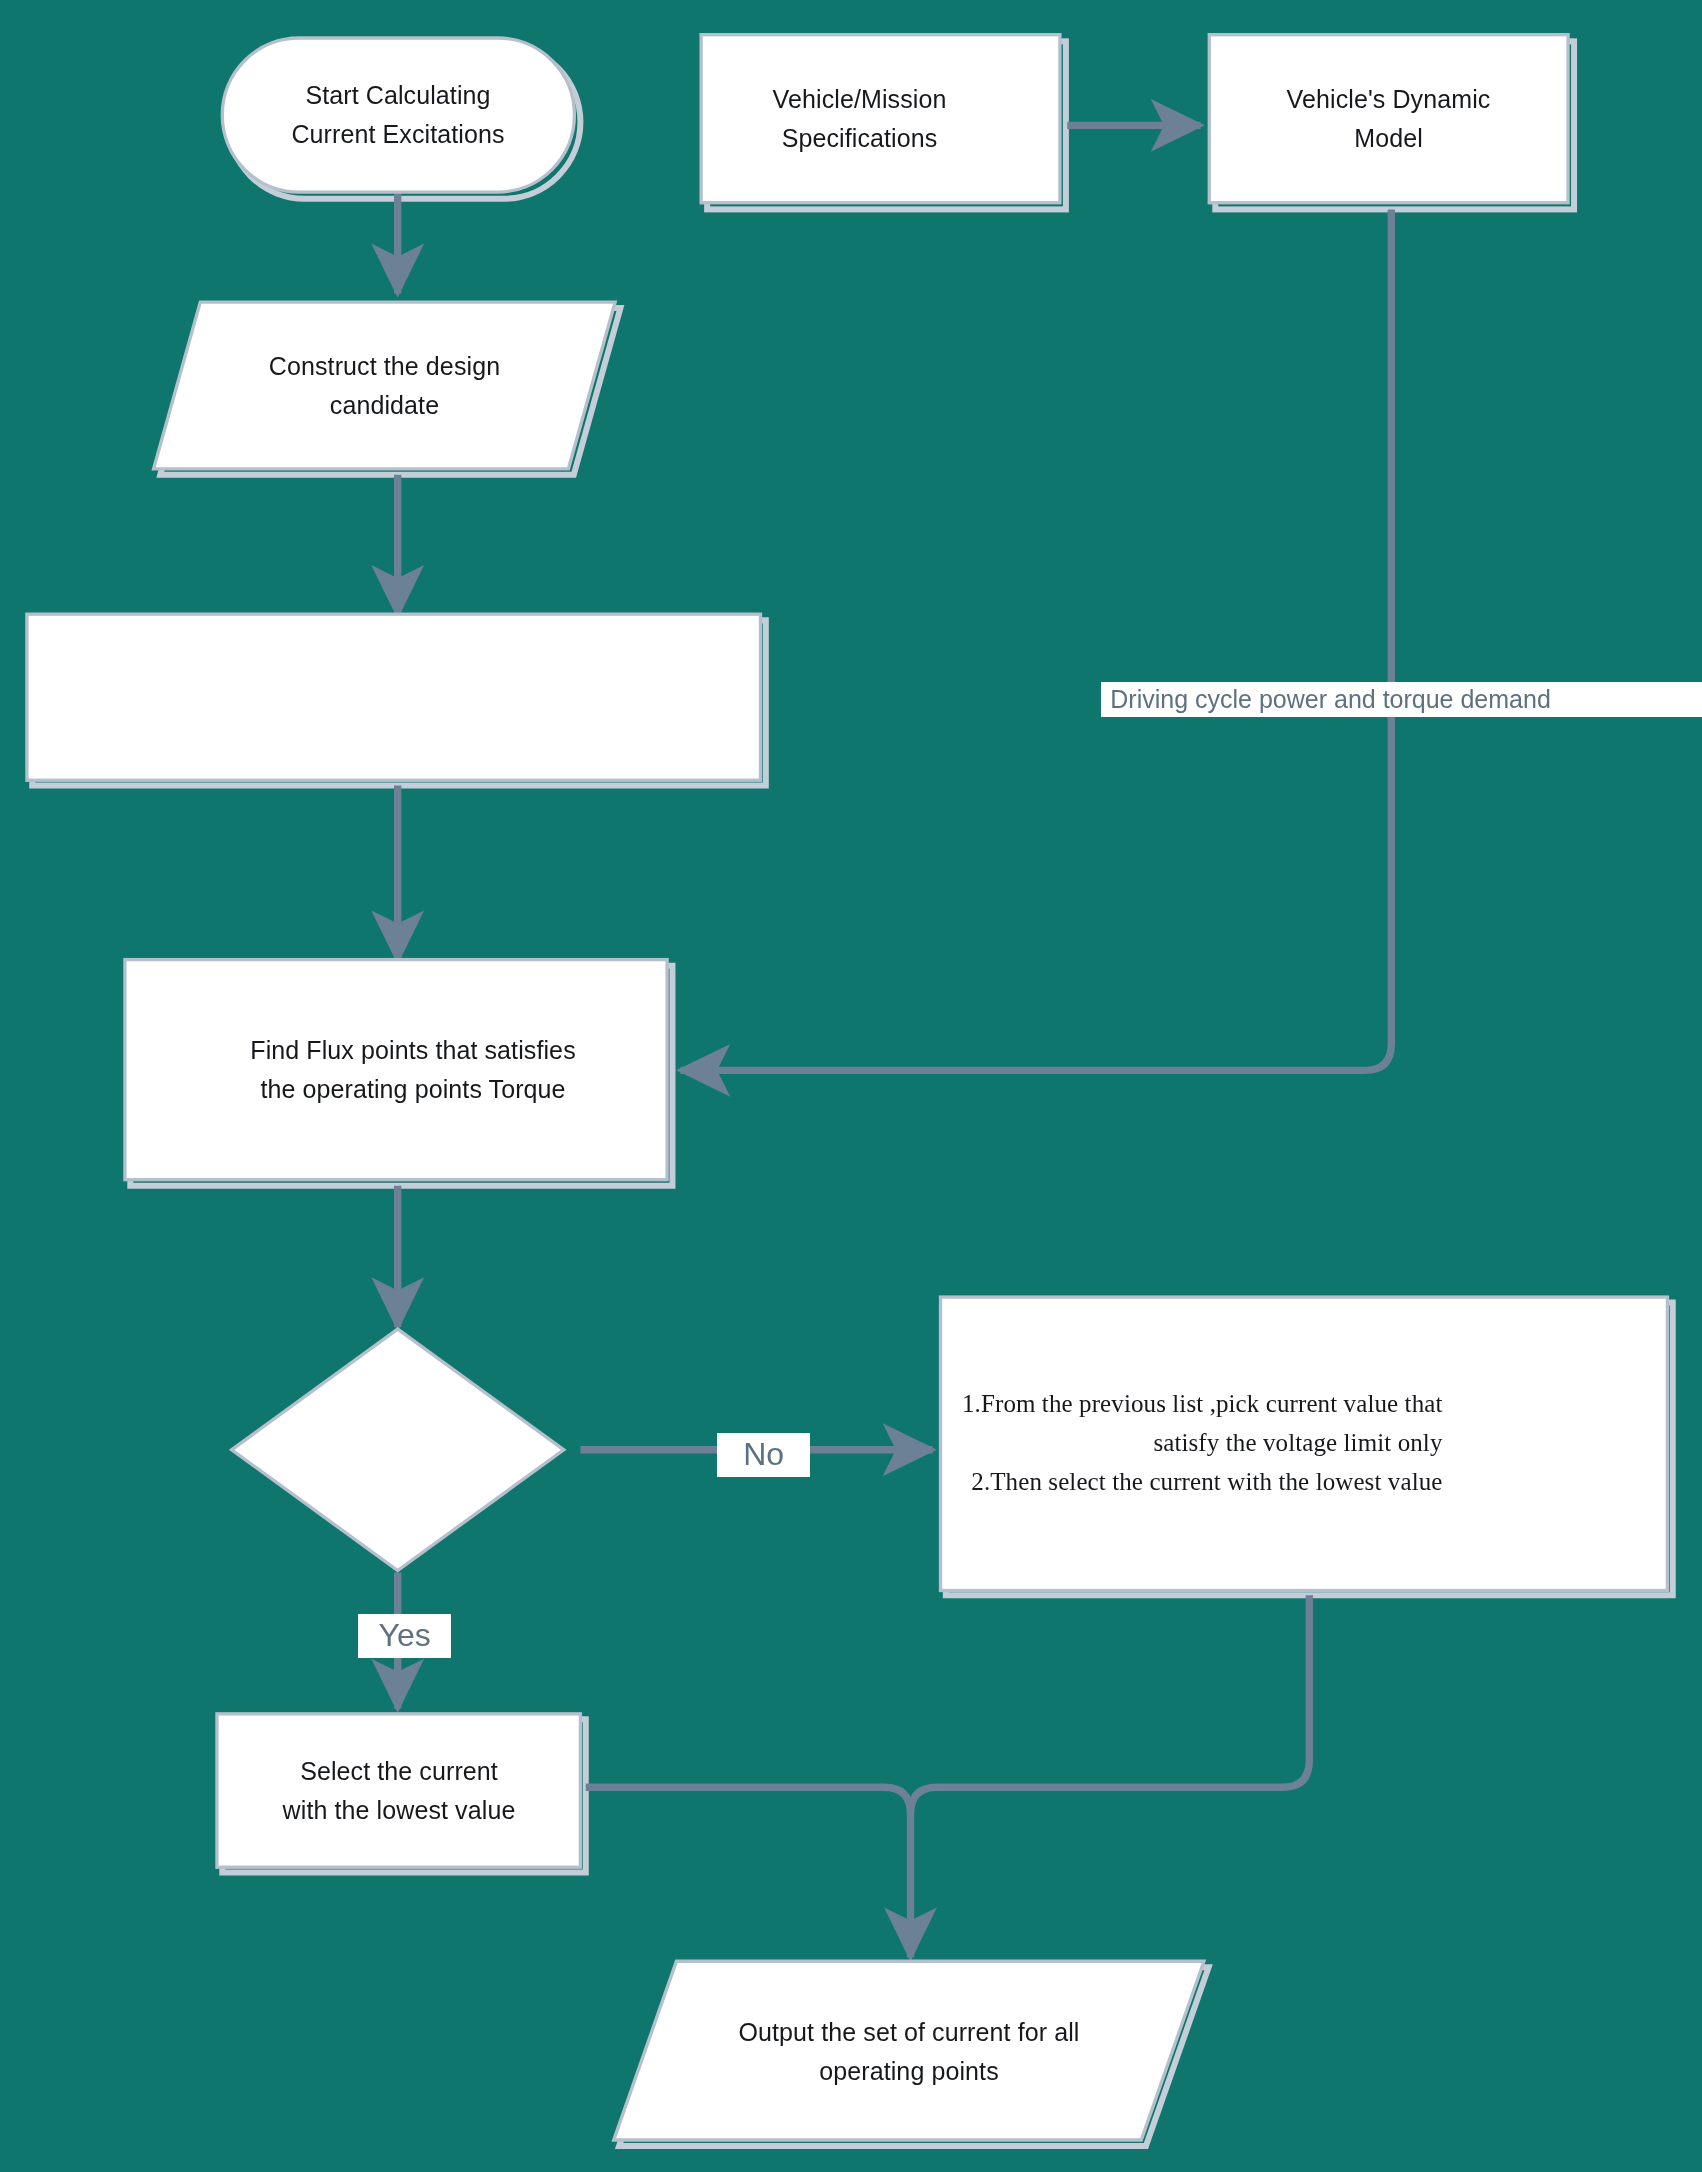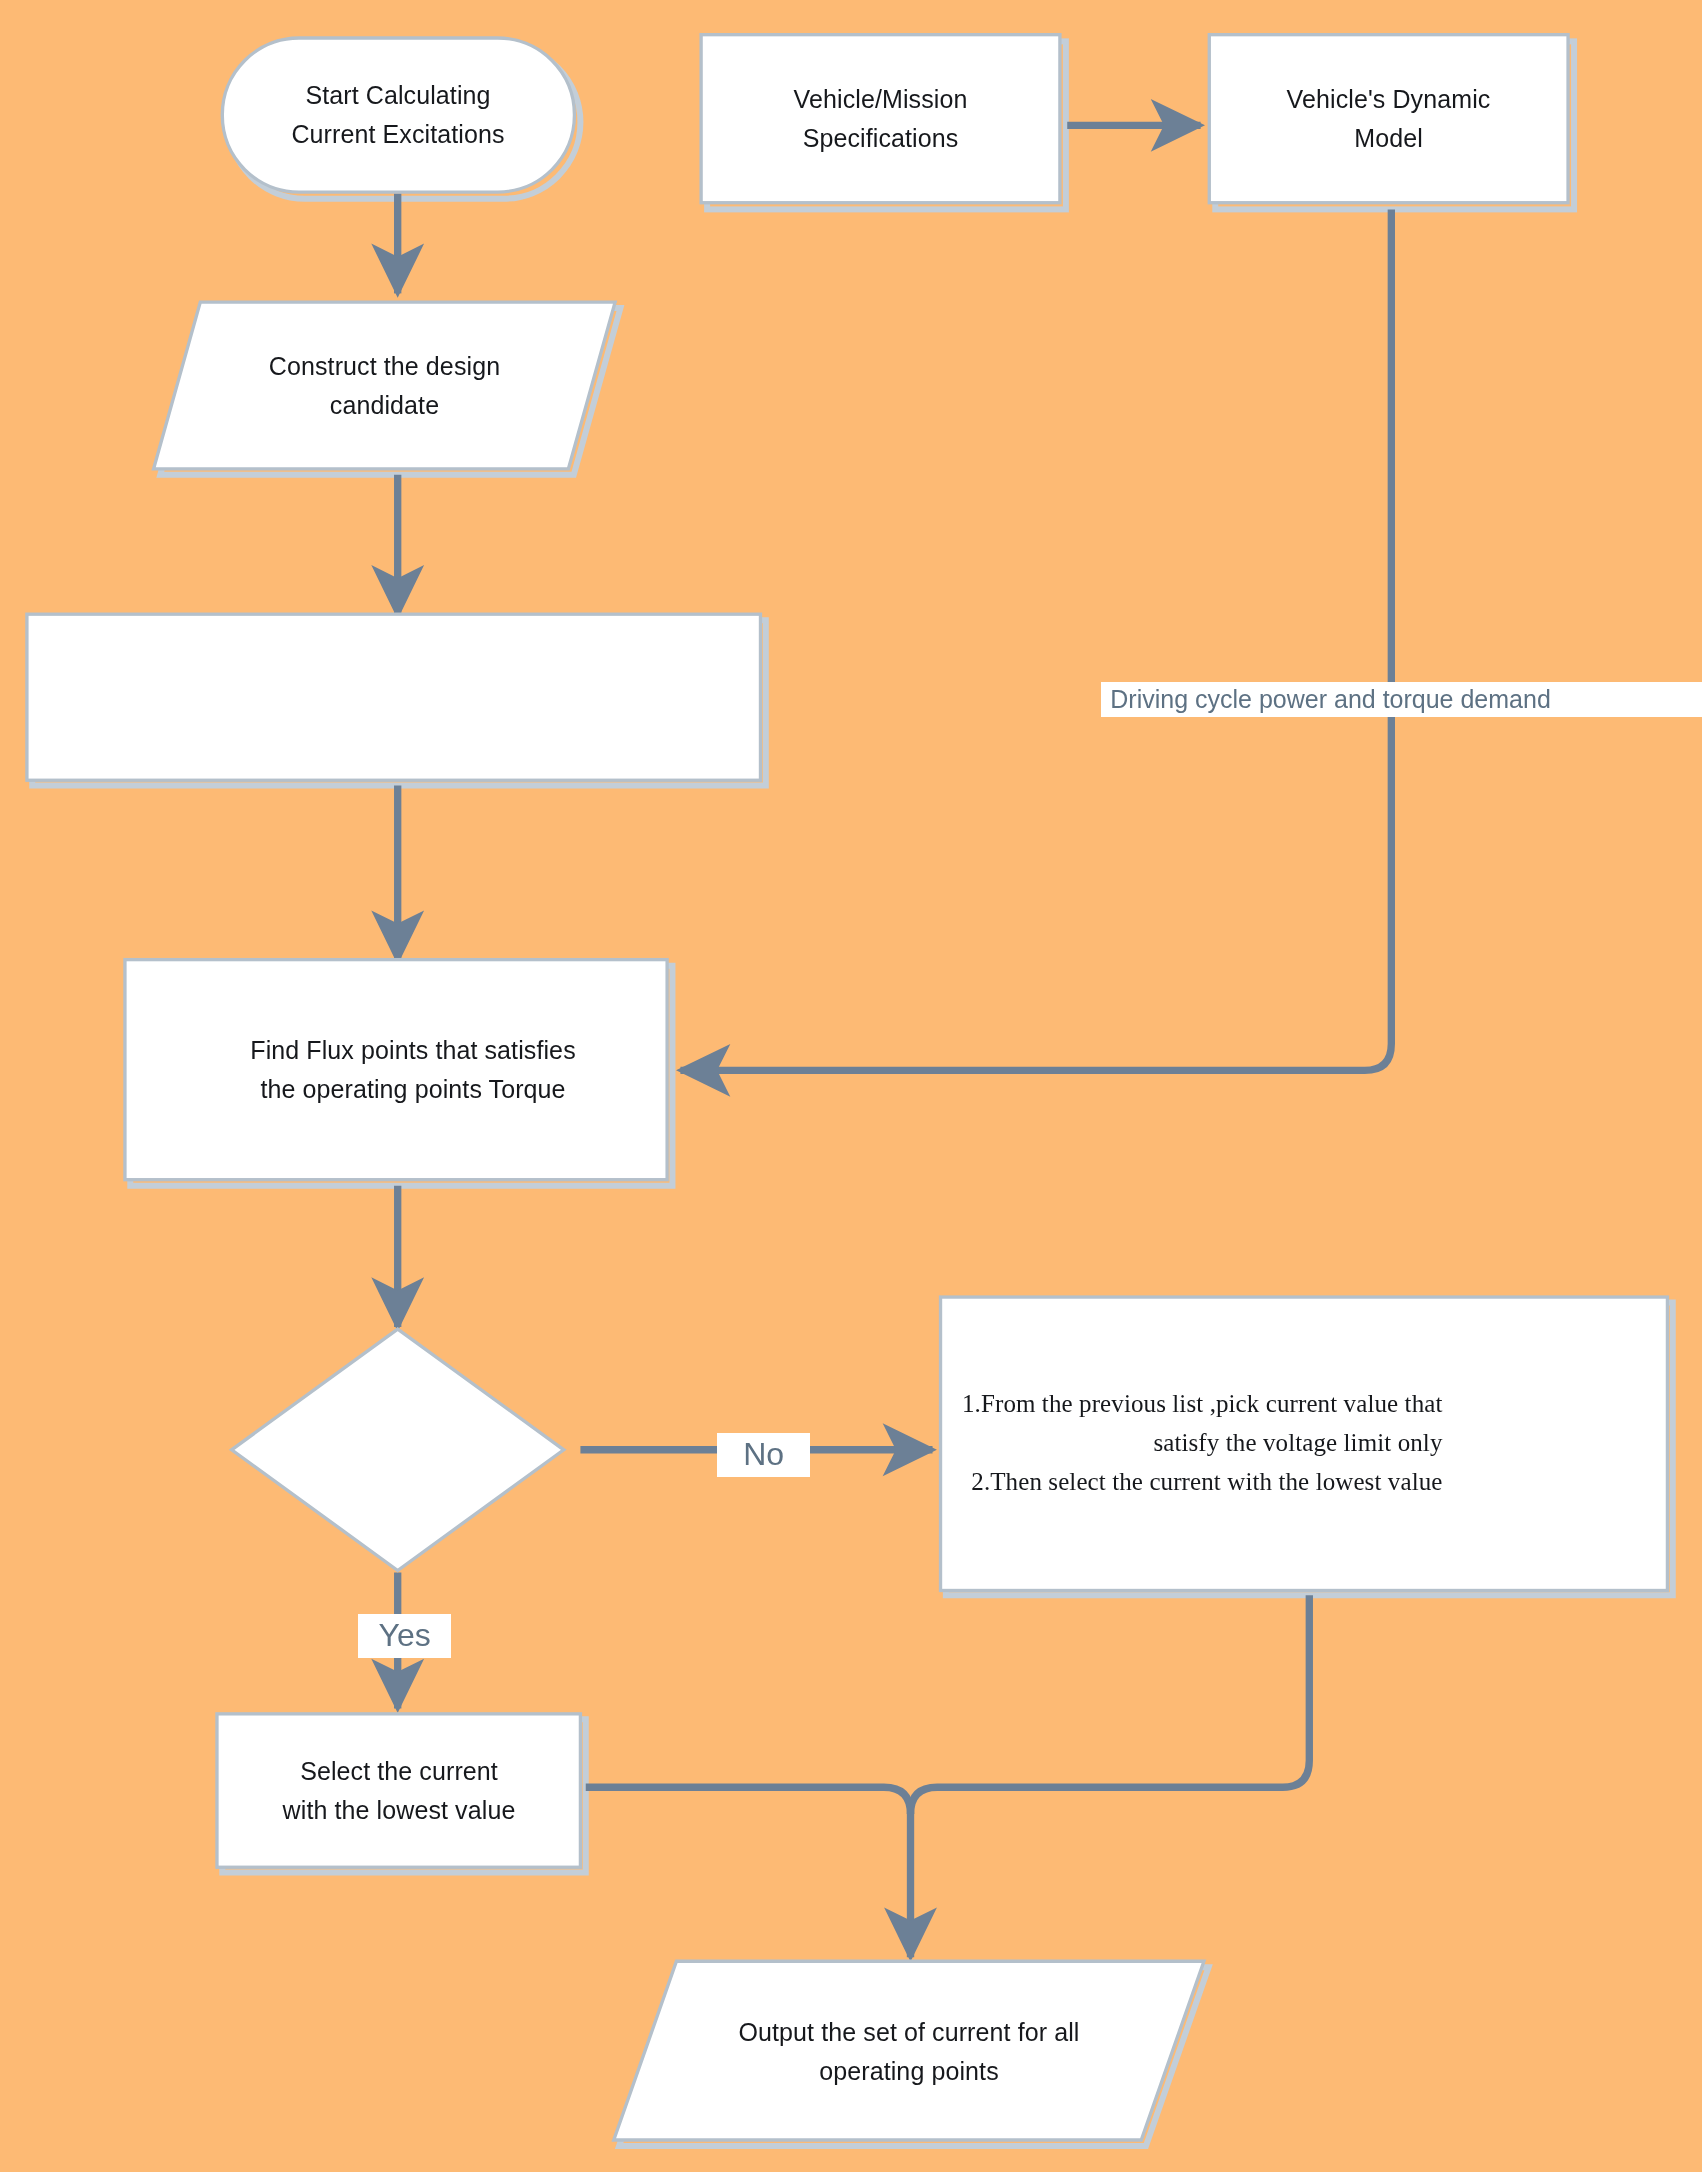--- a/index.html
+++ b/index.html
@@ -8,21 +8,21 @@
     padding: 0;
     background: #ffffff;
   }
   body {
     font-family: "Liberation Sans", sans-serif;
   }
   #flow-root {
     position: relative;
     width: 1703px;
     height: 2172px;
-    background: #fdba74;
+    background: #0f766e;
     overflow: hidden;
   }
   #flow-svg {
     position: absolute;
     left: 0;
     top: 0;
     width: 1703px;
     height: 2172px;
   }
   .node-label {
@@ -149,21 +149,21 @@
 
       <rect x="325" y="2570" width="545" height="230"></rect>
 
       <path d="M 1014,2941 L 1805,2941 L 1711,3209 L 920,3209 Z"></path>
     </g>
   </svg>
 
   <div class="node-label" style="left:222px; top:38px; width:352px; height:154px;">Start Calculating
 Current Excitations</div>
 
-  <div class="node-label" style="left:701px; top:35px; width:359px; height:168px;">Vehicle/Mission
+  <div class="node-label" style="left:680px; top:35px; width:359px; height:168px;">Vehicle/Mission
 Specifications</div>
 
   <div class="node-label" style="left:1209px; top:35px; width:359px; height:168px;">Vehicle's Dynamic
 Model</div>
 
   <div class="node-label" style="left:177px; top:302px; width:415px; height:167px;">Construct the design
 candidate</div>
 
 
   <div class="node-label" style="left:125px; top:960px; width:542px; height:220px;padding-left:17px;">Find Flux points that satisfies

